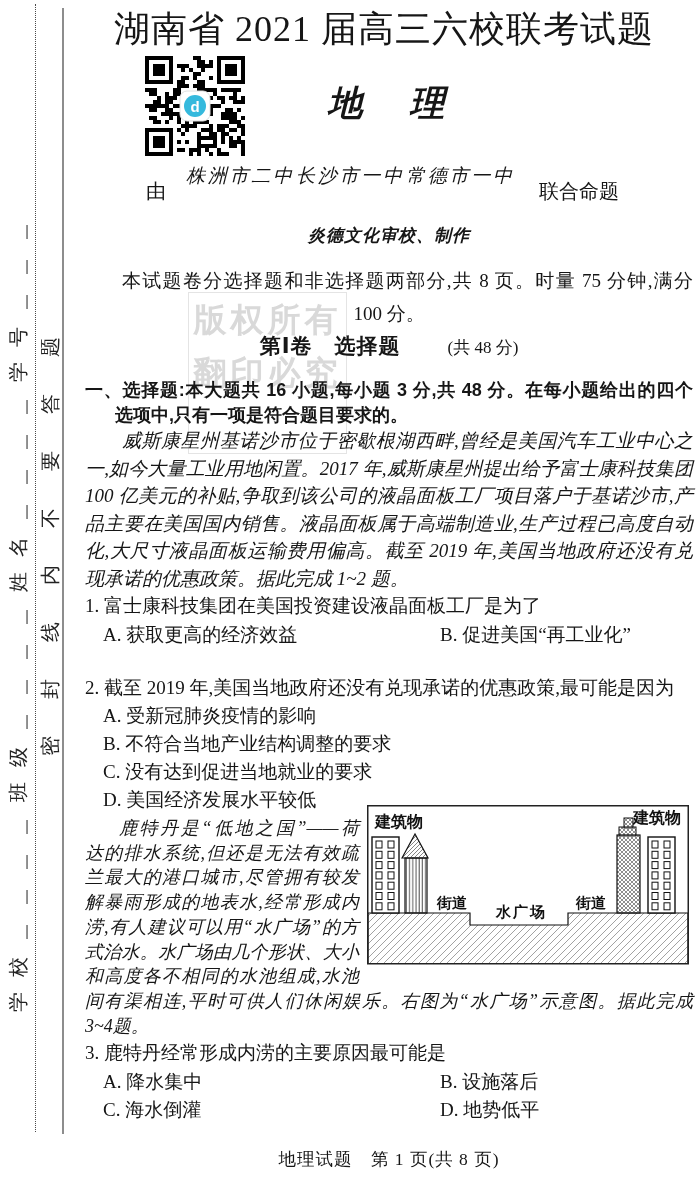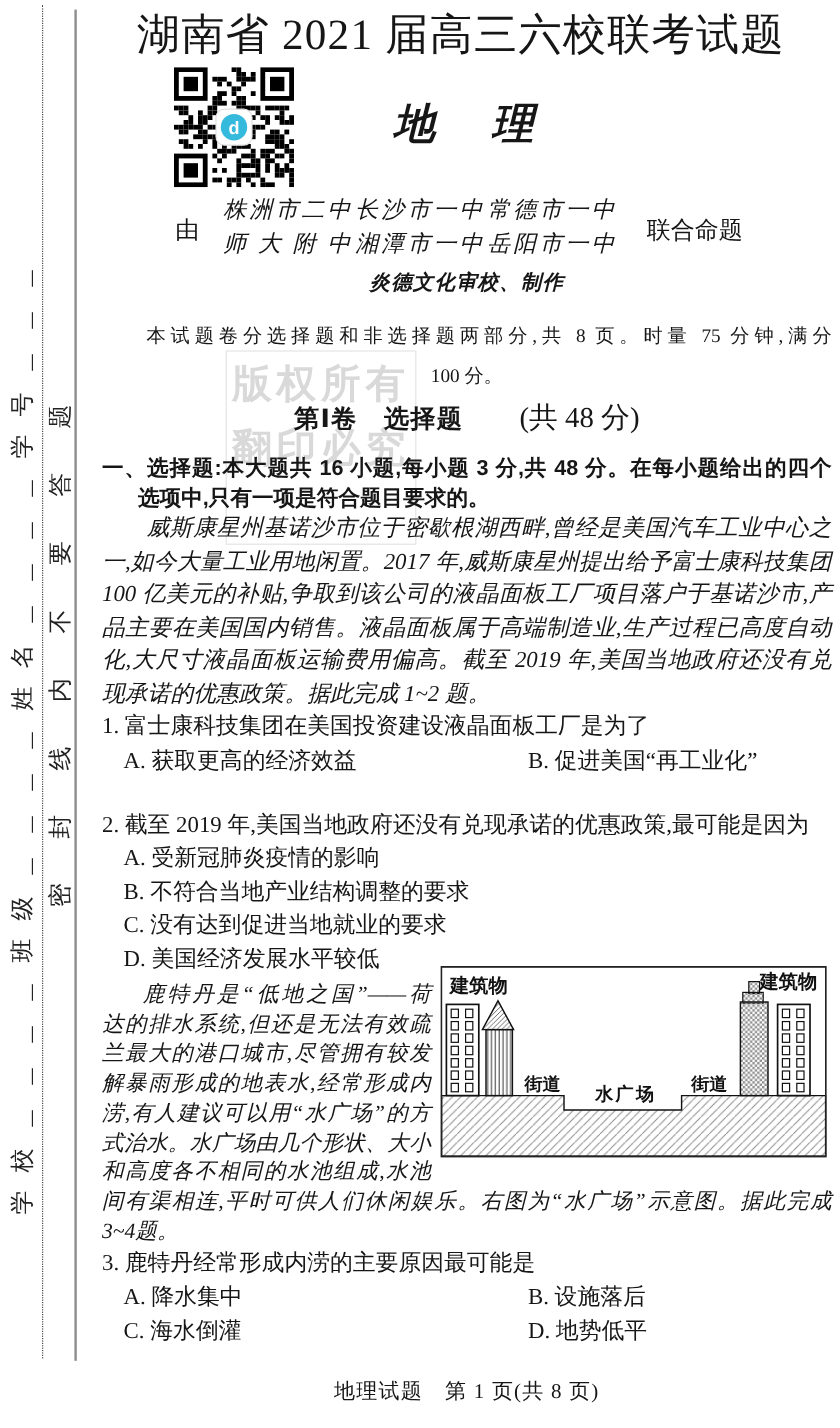--- a/index.html
+++ b/index.html
@@ -33,26 +33,26 @@
   .joint{left:539px;top:178px;font-size:20px;}
   .producer{left:85px;top:224px;width:608px;font-weight:bold;font-size:17px;letter-spacing:1px;}
 
   
   .watermark{left:188px;top:292px;width:157px;height:160px;border:1px solid #e4e4e4;
     text-align:center;color:#d9d9d9;font-weight:bold;
     font-family:"Liberation Sans","DejaVu Sans",sans-serif;}
   .watermark div{font-size:33px;line-height:53px;letter-spacing:4px;}
 
   
-  .intro{left:85px;top:264px;width:608px;font-size:16px;}
+  .intro{left:85px;top:264px;width:608px;font-size:19px;}
   .intro .ln{line-height:33px;text-align:center;}
   .indent2{text-indent:37px;}
   .heading{left:85px;top:332px;width:608px;font-size:21px;}
   .heading .hm{font-family:"Liberation Sans","DejaVu Sans",sans-serif;font-weight:bold;letter-spacing:1px;}
-  .heading .hs{font-size:24px;margin-left:47px;}
+  .heading .hs{font-size:17px;margin-left:47px;}
   .directive{left:85px;top:378px;width:608px;font-size:18px;font-weight:bold;
     font-family:"Liberation Sans","DejaVu Sans",sans-serif;}
   .directive .ln{line-height:25px;}
   .directive .ln2{padding-left:30px;}
   .passage1{left:85px;top:427px;width:608px;font-size:19px;}
   .passage1 .ln{line-height:27.5px;}
   .qblock{left:85px;width:608px;font-size:19px;}
   .q1{top:591px;} .q1 .ln{line-height:29px;}
   .q2{top:674px;} .q2 .ln{line-height:28px;}
   .q3{top:1039px;} .q3 .ln{line-height:28.5px;}
@@ -302,25 +302,20 @@
 
 <div class="abs subject sans center">地　理</div>
 
 <div class="abs by">由</div>
 <div class="abs schools kai">
   <div class="row">
     <span class="cell j">株洲市二中</span>
     <span class="cell j">长沙市一中</span>
     <span class="cell j">常德市一中</span>
   </div>
-  <div class="row">
-    <span class="cell j">师大附中</span>
-    <span class="cell j">湘潭市一中</span>
-    <span class="cell j">岳阳市一中</span>
-  </div>
 </div>
 <div class="abs joint">联合命题</div>
 
 <div class="abs producer sans center">炎德文化审校、制作</div>
 
 <div class="abs intro">
   <div class="ln j indent2">本试题卷分选择题和非选择题两部分,共 8 页。时量 75 分钟,满分</div>
   <div class="ln">100 分。</div>
 </div>
 

